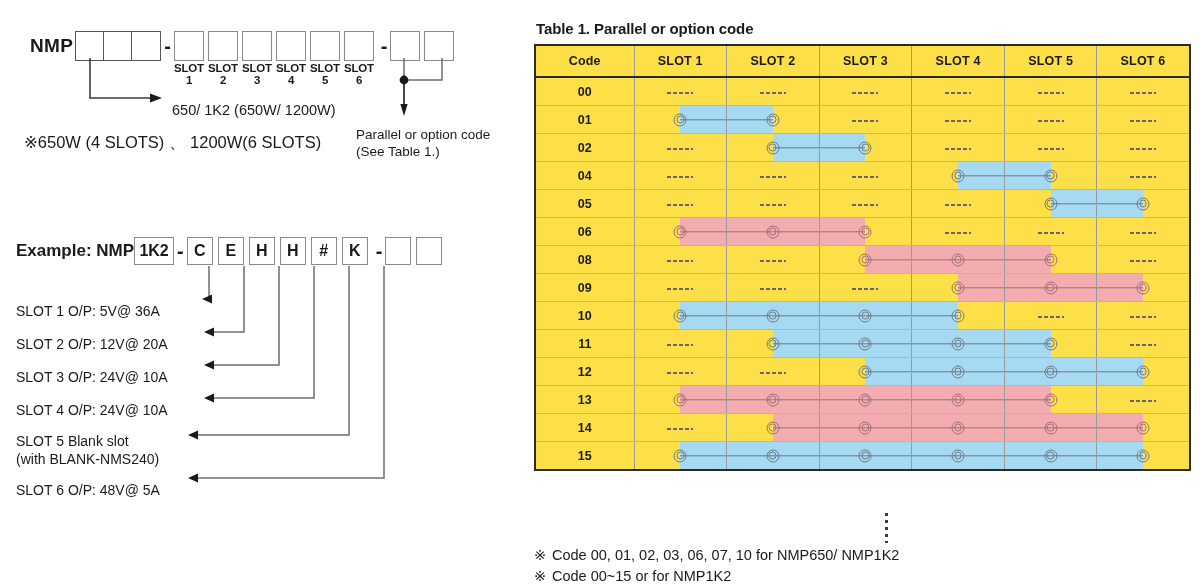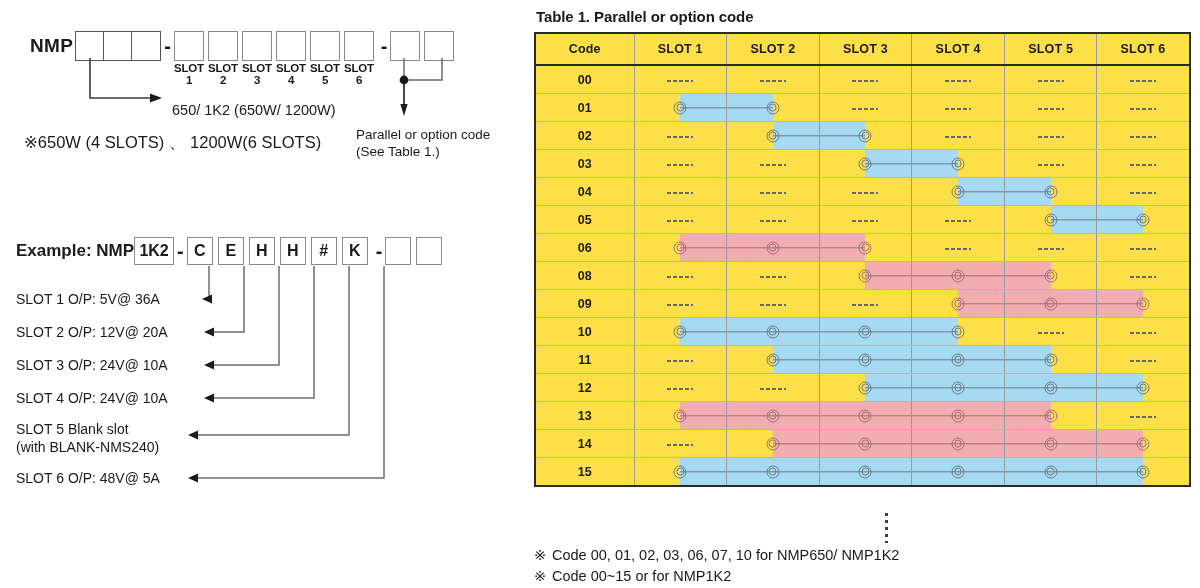--- a/index.html
+++ b/index.html
@@ -36,26 +36,26 @@
   #example-block{position:absolute;left:16px;top:236px;}
   #example-row{display:flex;align-items:center;height:30px;}
   .ex-label{font-size:17px;font-weight:bold;margin-right:0px;white-space:nowrap;}
   .ex-box{height:28px;min-width:26px;border:1.5px solid #8a8a8a;box-sizing:border-box;
           display:flex;align-items:center;justify-content:center;
           font-size:16px;font-weight:bold;background:#fff;margin-right:5px;padding:0 4px;}
   .ex-box.w1k2{min-width:40px;margin-right:0;}
   .ex-box.empty{min-width:26px;}
 
   #slot-desc-list{position:absolute;left:0px;top:56px;font-size:14px;line-height:15px;}
-  .slot-desc{position:absolute;white-space:nowrap;}
+  .slot-desc{position:absolute;white-space:nowrap;margin-top:12px;}
 
   #example-leaders{position:absolute;left:0;top:0;width:430px;height:290px;pointer-events:none;}
 
   
-  #table-panel{position:absolute;left:534px;top:8px;width:658px;}
+  #table-panel{position:absolute;left:534px;top:20px;width:658px;}
   #table-title{font-size:15px;font-weight:bold;margin:0 0 7px 2px;letter-spacing:-.1px;}
 
   table#option-table{border-collapse:collapse;table-layout:fixed;width:655px;
                      border:2.2px solid #2b2b2b;background:#fde047;}
   #option-table col.c-code{width:99px;}
   #option-table col.c-slot{width:92.6px;}
   #option-table th{height:28px;font-size:12.5px;font-weight:bold;
                    border-right:1.1px solid #9a9a9a;letter-spacing:.2px;}
   #option-table thead tr{border-bottom:2.2px solid #2b2b2b;}
   #option-table td{height:27px;border-right:1.1px solid #9a9a9a;
@@ -281,45 +281,20 @@
             <span class="dashes"><i></i></span>
           </td>
           <td>
             <span class="dashes"><i></i></span>
           </td>
           <td>
             <span class="dashes"><i></i></span>
           </td>
         </tr>
         <tr>
-          <td class="codecell">03</td>
-          <td>
-            <span class="dashes"><i></i></span>
-          </td>
-          <td>
-            <span class="dashes"><i></i></span>
-          </td>
-          <td>
-            <div class="band blue half-l"></div>
-            <div class="link-line" style="left: 50%; right: 0px;"></div>
-            <div class="ring"></div>
-          </td>
-          <td>
-            <div class="band blue half-r"></div>
-            <div class="link-line" style="left: 0px; right: 50%;"></div>
-            <div class="ring"></div>
-          </td>
-          <td>
-            <span class="dashes"><i></i></span>
-          </td>
-          <td>
-            <span class="dashes"><i></i></span>
-          </td>
-        </tr>
-        <tr>
           <td class="codecell">04</td>
           <td>
             <span class="dashes"><i></i></span>
           </td>
           <td>
             <span class="dashes"><i></i></span>
           </td>
           <td>
             <span class="dashes"><i></i></span>
           </td>

